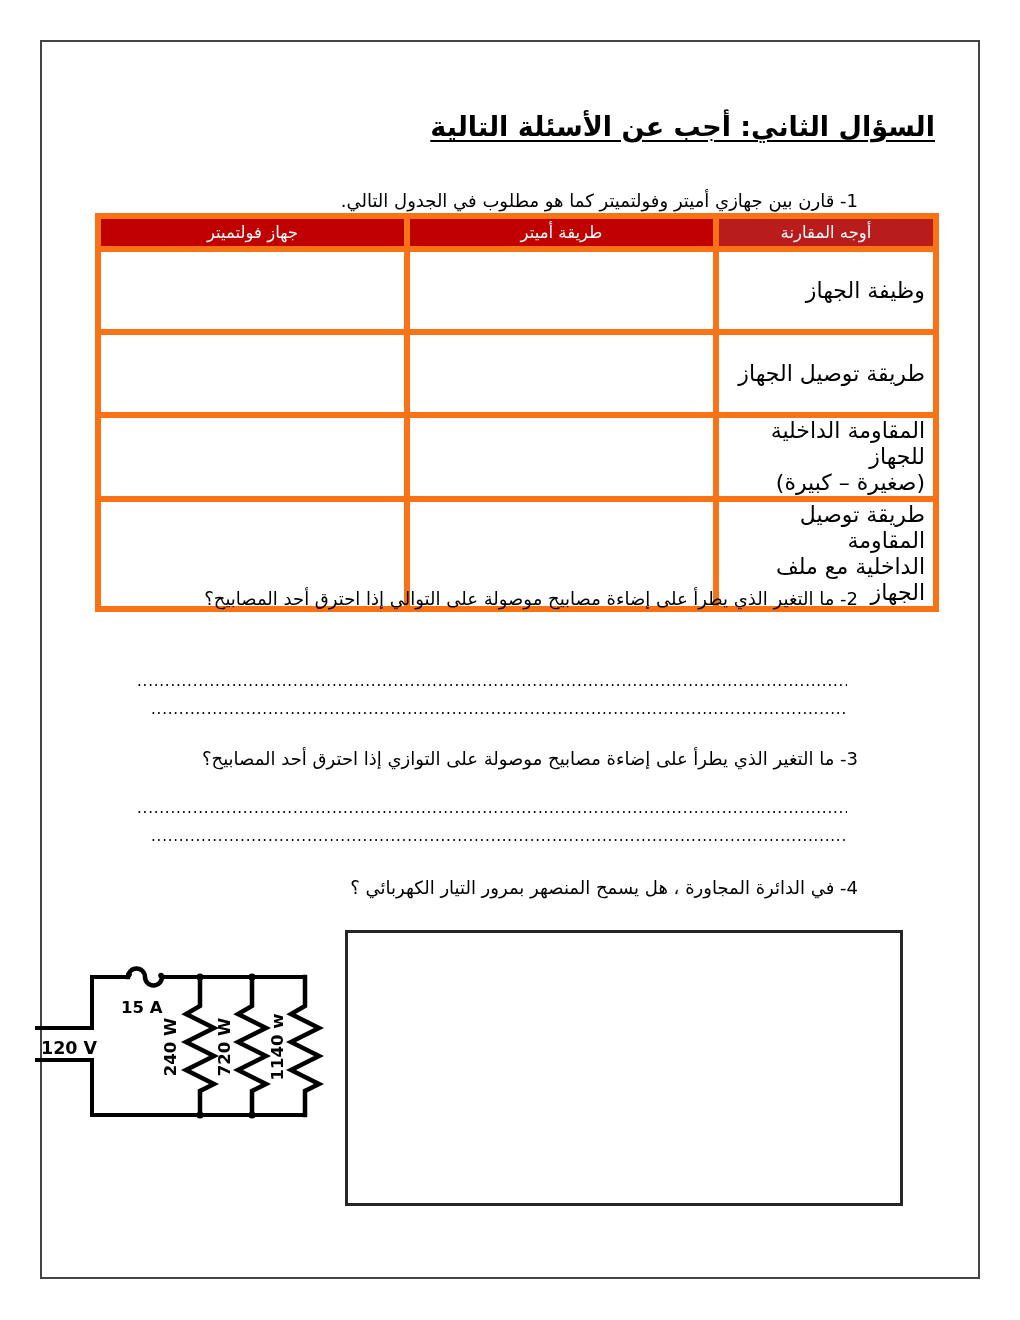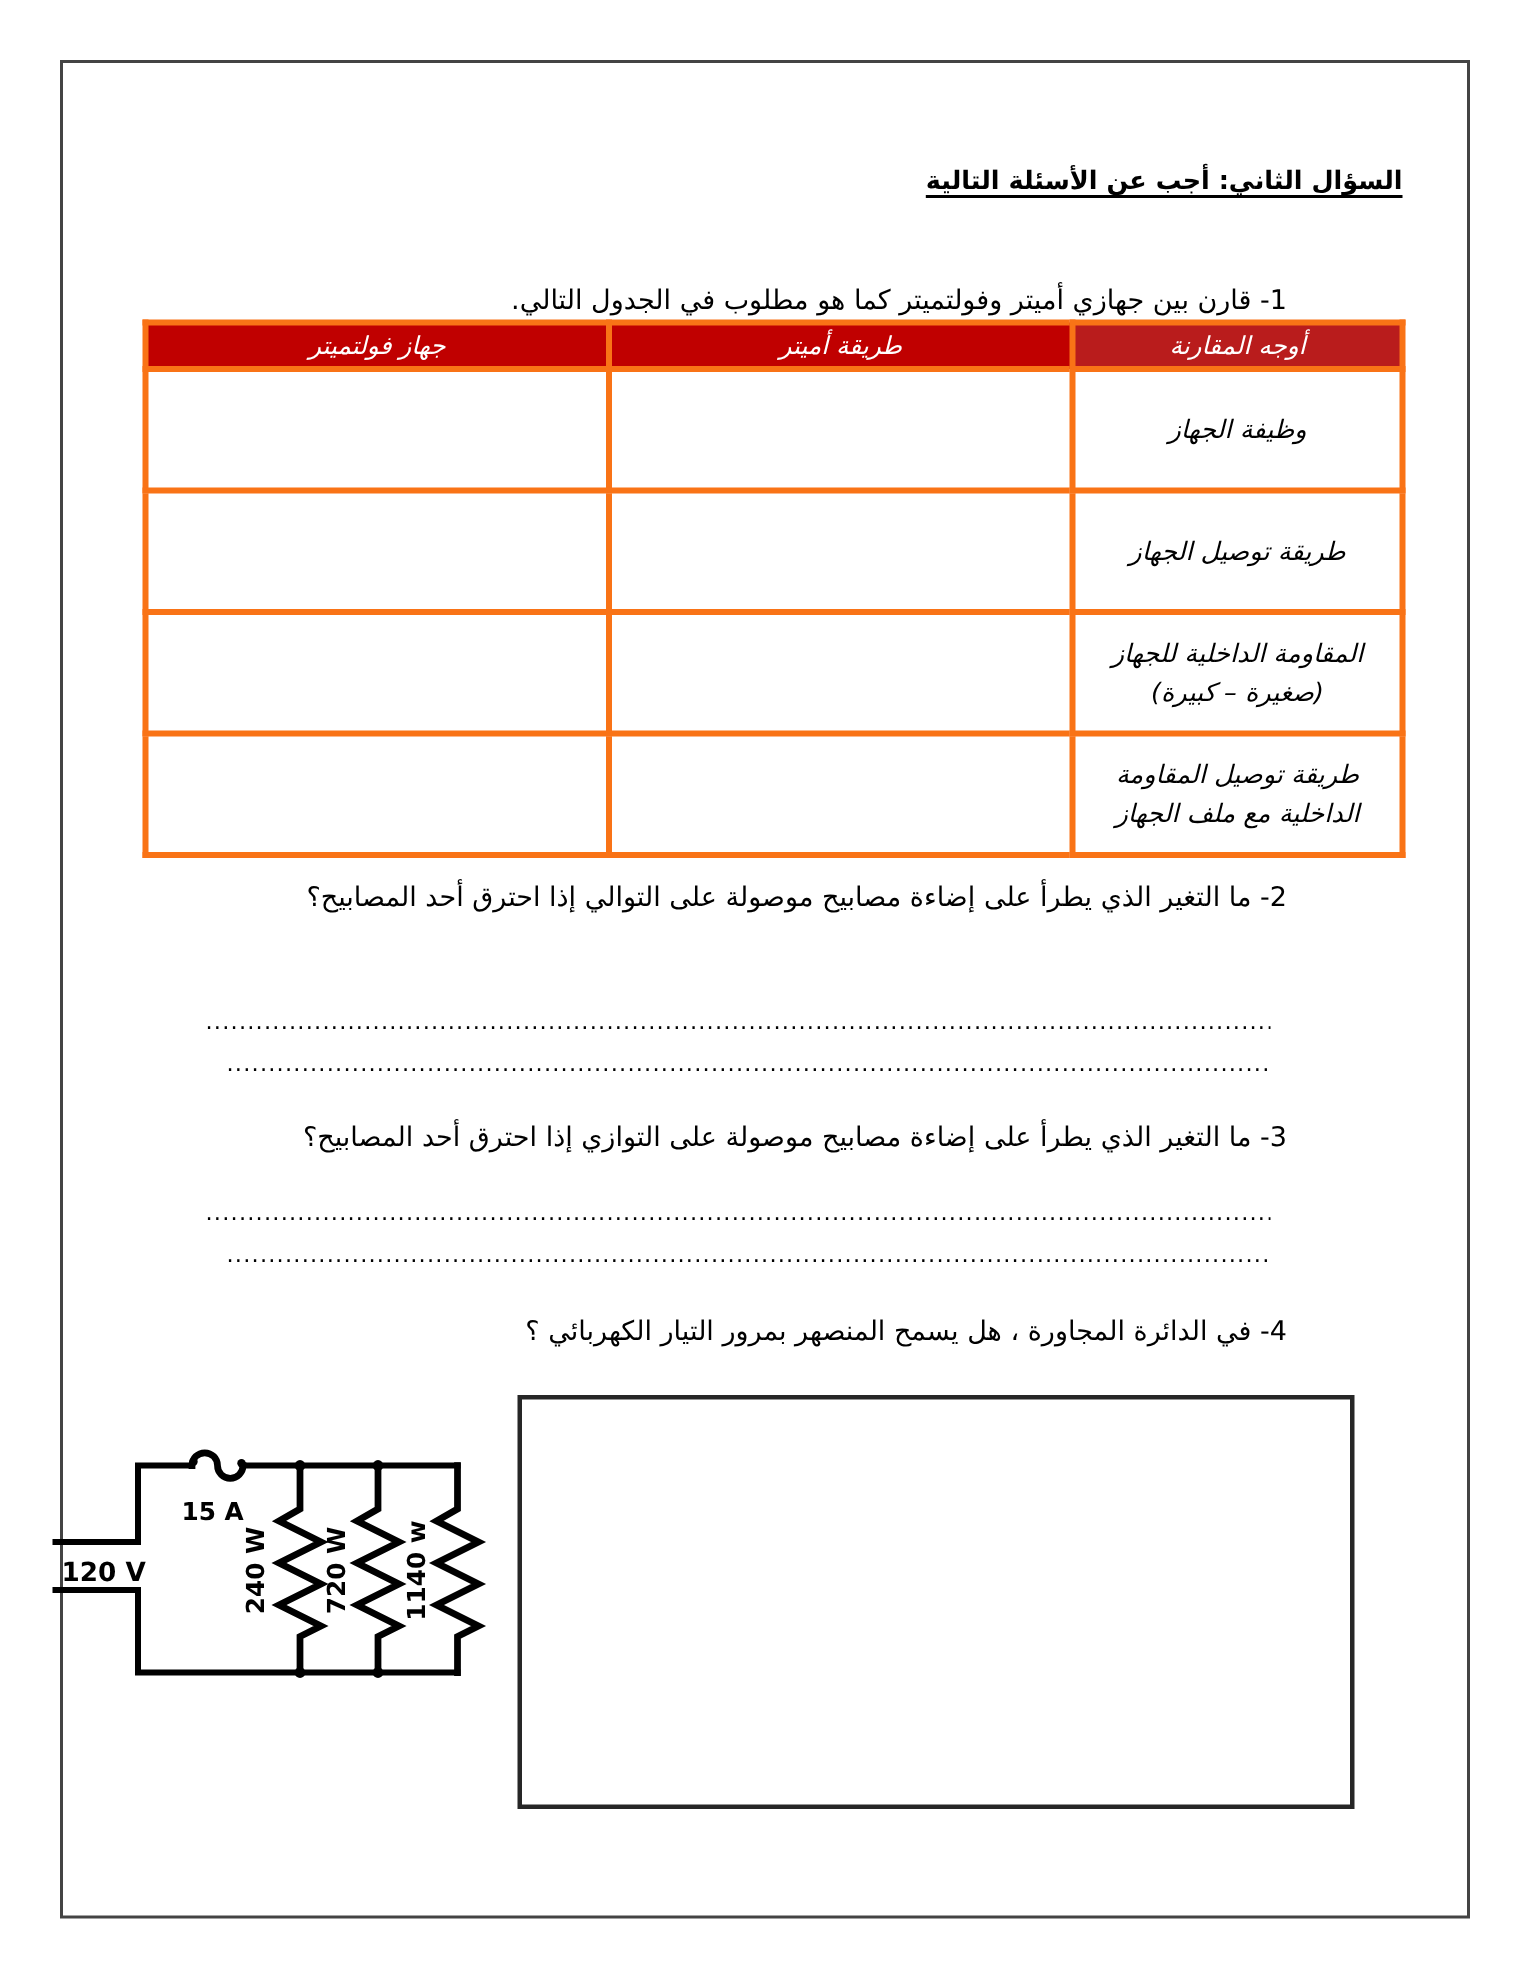--- a/index.html
+++ b/index.html
@@ -10,43 +10,43 @@
   }
   .abs{position:absolute;}
   
   .page-border{
     left:40px;top:40px;width:940px;height:1239px;
     border:2px solid #444;box-sizing:border-box;
   }
   
   .doc-title{
     right:85px;top:111px;
-    font-size:17px;font-weight:bold;
+    font-size:27px;font-weight:bold;
     text-decoration:underline;text-underline-offset:4px;text-decoration-thickness:2px;
     direction:rtl;white-space:nowrap;
   }
   .question{
     font-size:18px;direction:rtl;white-space:nowrap;line-height:30px;
   }
   
   table.compare{
     left:95px;top:213px;width:838px;
     border-collapse:collapse;table-layout:fixed;
     direction:rtl;
   }
   table.compare th,table.compare td{
-    border:4px solid #f97316;padding:0 8px;font-style:italic;
+    border:6px solid #f97316;padding:0 8px;
   }
   table.compare th{
     height:27px;color:#ffffff;font-weight:normal;
     font-size:16.5px;text-align:center;vertical-align:middle;
   }
   table.compare td{height:77px;}
   td.aspect{
-    font-size:17px;text-align:center;vertical-align:middle;
+    font-size:22px;text-align:right;vertical-align:middle;
     white-space:pre-line;line-height:26px;
   }
   td.blank{background:#ffffff;}
   
   .dotline{
     height:18px;line-height:18px;font-size:15px;letter-spacing:0.8px;
     overflow:hidden;white-space:nowrap;color:#000;
   }
   
   .answer-box{

